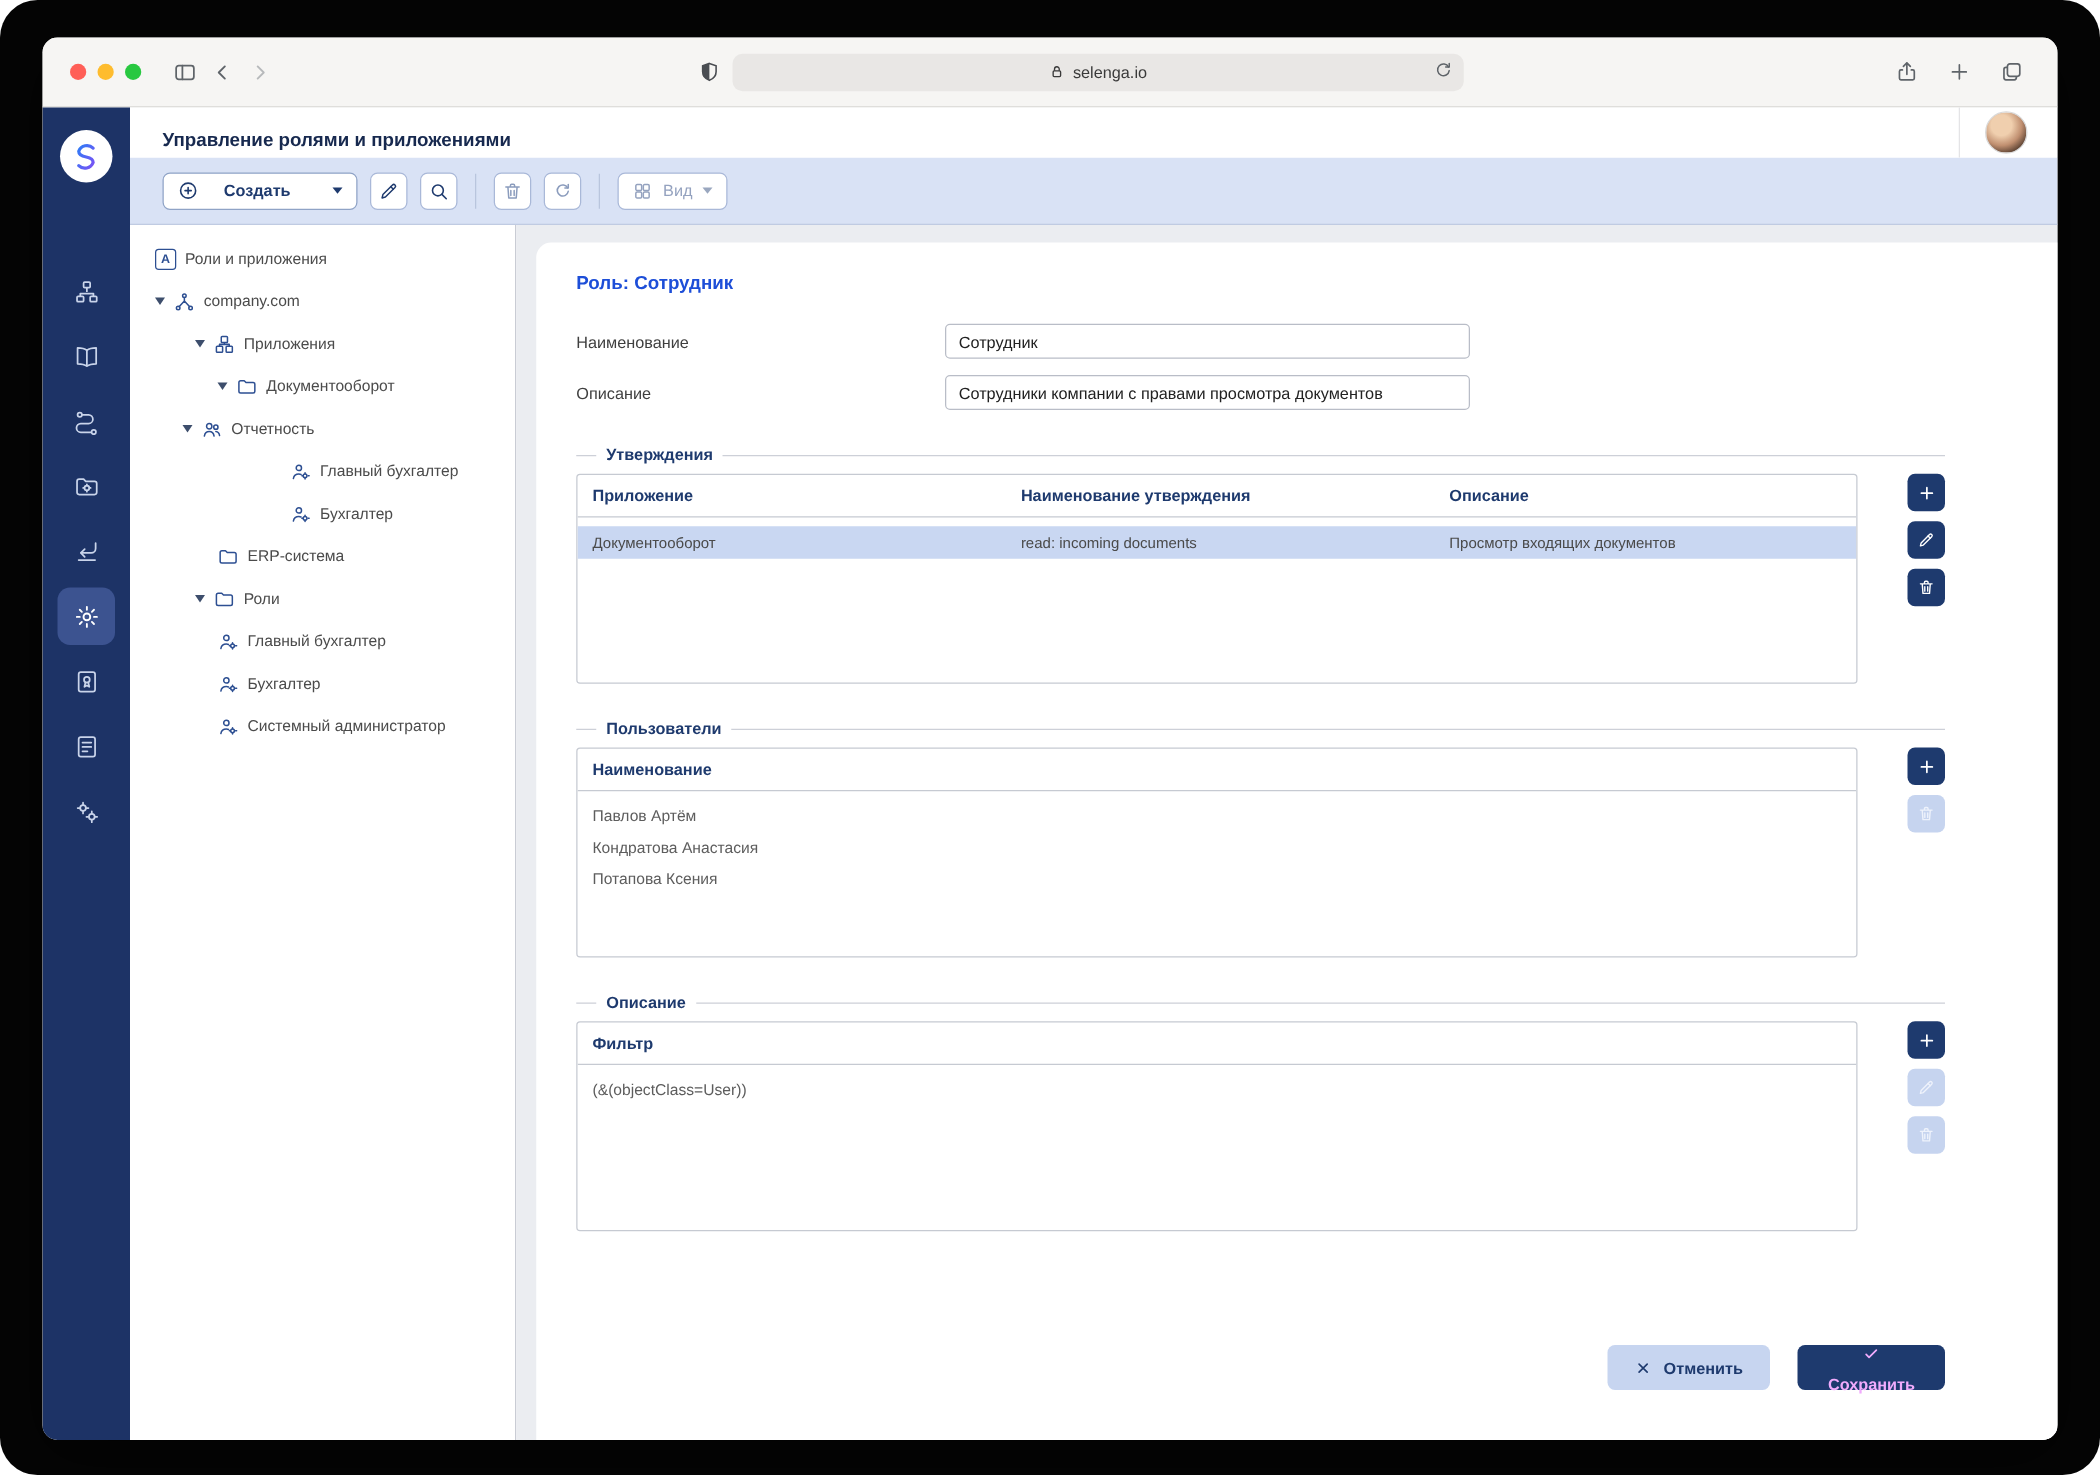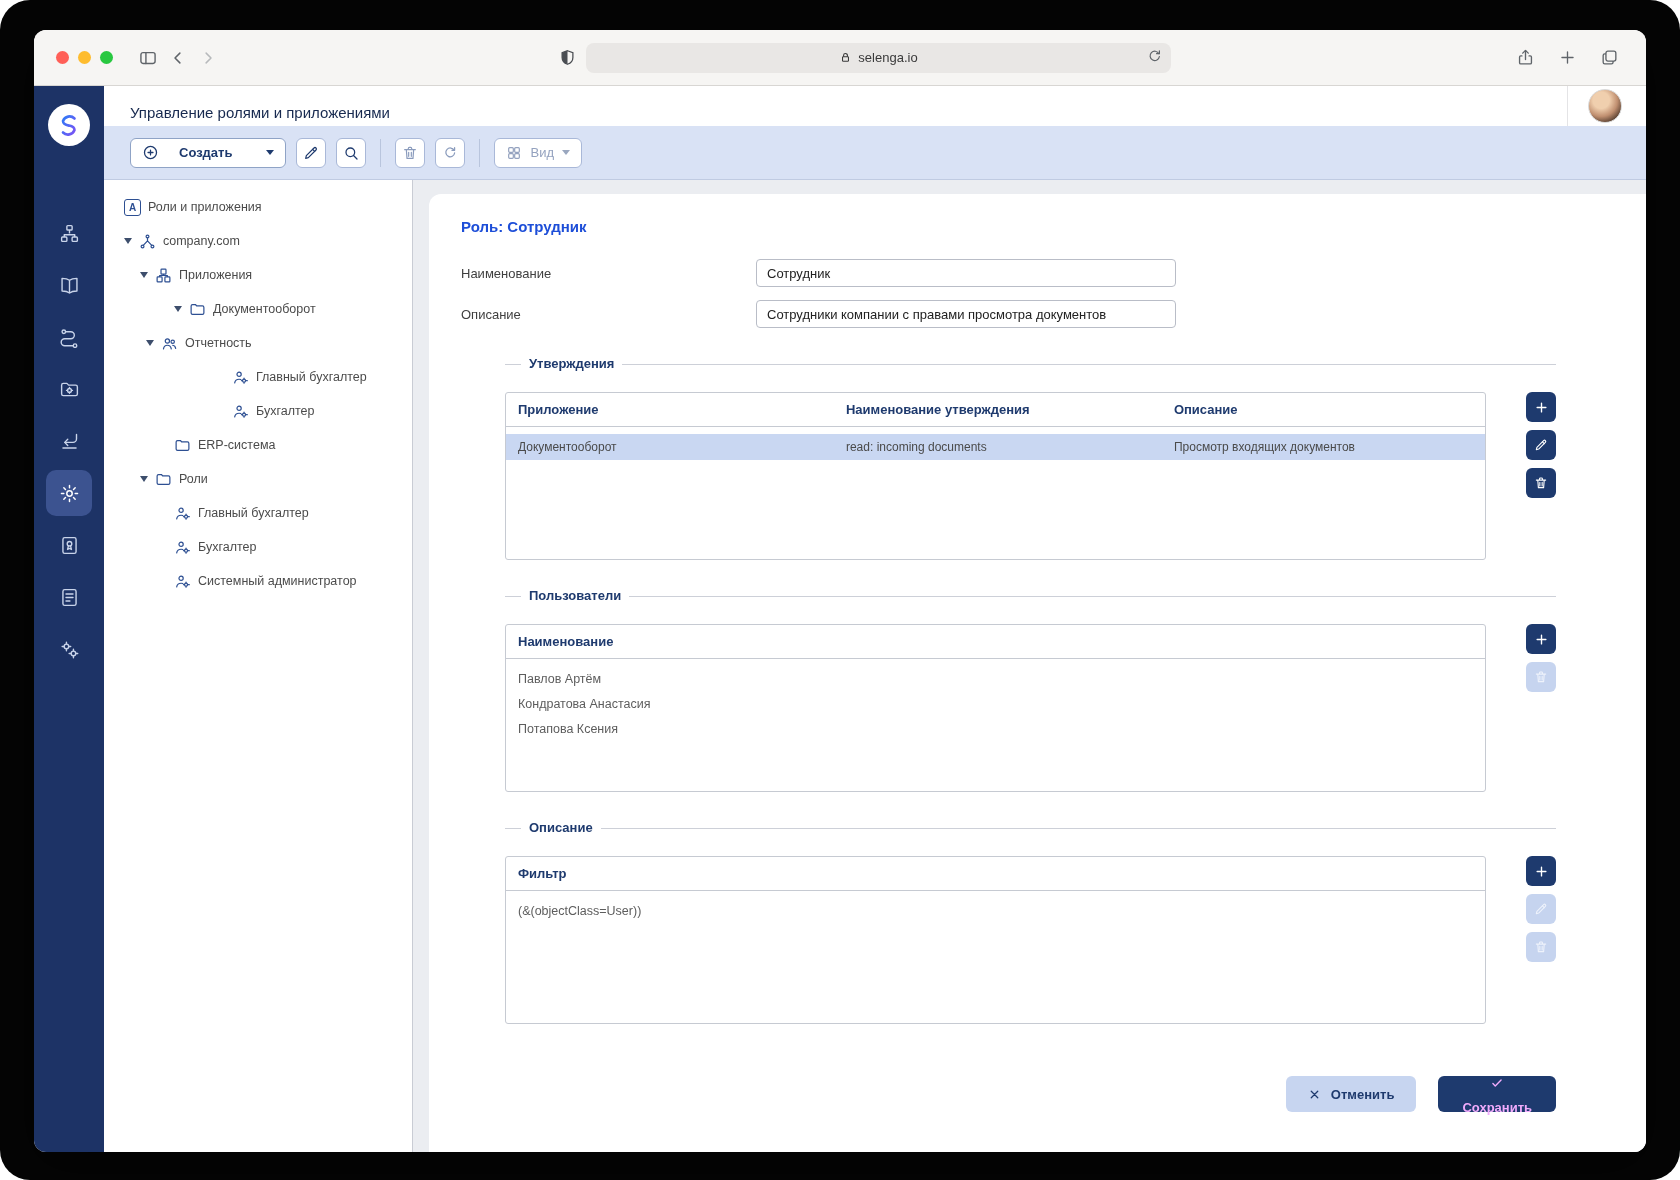--- a/index.html
+++ b/index.html
@@ -24,21 +24,21 @@
   
   .app { flex:1; display:flex; min-height:0; }
   .sidebar { width:70px; flex:none; background:#1d3366; display:flex; flex-direction:column; align-items:center; padding-top:18px; }
   .logo { width:42px; height:42px; border-radius:50%; background:#fff; display:flex; align-items:center; justify-content:center; flex:none; }
   .side-icons { margin-top:64px; display:flex; flex-direction:column; gap:6px; }
   .sitem { width:46px; height:46px; border-radius:10px; display:flex; align-items:center; justify-content:center; color:#c9d4ea; cursor:pointer; }
   .sitem.active { background:#3c5390; color:#fff; }
 
   .main-col { flex:1; display:flex; flex-direction:column; min-width:0; }
   .app-header { height:40px; flex:none; background:#fff; display:flex; align-items:center; padding-left:26px; position:relative; }
-  .app-title { font-size:15px; font-weight:400; color:#17294f;margin-top:13px; }
+  .app-title { font-size:15px; font-weight:700; color:#17294f;margin-top:13px; }
   .header-sep { position:absolute; right:78px; top:0; width:1px; height:100%; background:#e4e4e6; }
   .avatar { position:absolute; right:24px; top:3px; width:34px; height:34px; border-radius:50%; cursor:pointer;
             background: radial-gradient(circle at 38% 32%, #f0cfae 0 28%, #c08f70 55%, #5e4434 78%, #3a2a22 100%); border:1px solid #d9d9d9; }
 
   
   .toolbar { height:54px; flex:none; background:#d9e2f5; border-bottom:1px solid #c0cbe2; display:flex; align-items:center; padding-left:26px; gap:10px; }
   .btn-create { height:30px; background:#fff; border:1px solid #8fa3c6; border-radius:6px; display:flex; align-items:center;
                 padding:0 11px; gap:20px; color:#1e3a6e; font-size:13px; font-weight:600; cursor:pointer; }
   .caret { width:0; height:0; border-left:4.5px solid transparent; border-right:4.5px solid transparent; border-top:5.5px solid #1e3a6e; }
   .caret.gray { border-top-color:#9aa7bf; }
@@ -46,36 +46,36 @@
   .tb-btn { width:30px; height:30px; background:#fff; border:1px solid #a9b8d8; border-radius:6px; display:flex; align-items:center; justify-content:center; color:#1e3a6e; cursor:pointer; }
   .tb-btn.muted { color:#8b9cbd; }
   .tb-sep { width:1px; height:28px; background:#b9c5dd; margin:0 4px; }
   .btn-view { height:30px; background:#fff; border:1px solid #a9b8d8; border-radius:6px; display:flex; align-items:center;
               padding:0 11px; gap:8px; color:#94a2bf; font-size:13px; cursor:default; }
 
   
   .body-row { flex:1; display:flex; min-height:0; }
   .tree-panel { width:309px; flex:none; background:#fff; border-right:1px solid #c9ccd4; padding-top:10px; overflow:hidden; }
   .trow { display:flex; align-items:center; height:34px; gap:7px; font-size:12.5px; color:#4b4b4b; cursor:pointer; white-space:nowrap; }
-  .lvl0 { padding-left:20px; } .lvl1 { padding-left:36px; } .lvl2 { padding-left:70px; } .lvl3 { padding-left:42px; } .lvl4 { padding-left:128px; }
+  .lvl0 { padding-left:20px; } .lvl1 { padding-left:52px; } .lvl2 { padding-left:70px; } .lvl3 { padding-left:42px; } .lvl4 { padding-left:128px; }
   .exp { width:0; height:0; border-left:4.5px solid transparent; border-right:4.5px solid transparent; border-top:6px solid #3d4e6c; flex:none; }
   .ticon { color:#2d4f92; display:flex; align-items:center; flex:none; }
   .tree-badge { width:17px; height:17px; border:1.6px solid #2d4f92; border-radius:3px; display:flex; align-items:center; justify-content:center;
                 font-size:10px; font-weight:700; color:#2d4f92; }
 
   .content-wrap { flex:1; background:#ebedf1; padding:14px 0 0 16px; min-width:0; display:flex; }
   .content-panel { flex:1; background:#fff; border-top-left-radius:12px; padding:18px 90px 40px 32px; display:flex; flex-direction:column; min-width:0; }
   .role-title { font-size:15px; font-weight:700; color:#1d4ed8; margin-top:6px; }
   .fields { margin-top:24px; display:flex; flex-direction:column; gap:13px; }
   .frow { display:flex; align-items:center; }
   .flabel { width:295px; font-size:13px; color:#3f3f3f; }
   .finput { width:420px; height:28px; border:1px solid #b9bdc7; border-radius:4px; padding:0 10px; font-size:13px; color:#222;
             font-family:"Liberation Sans", sans-serif; background:#fff; }
 
-  .section { margin-top:36px; border-top:1px solid #cdd0d8; position:relative; padding-top:27px;margin-left:44px; }
+  .section { margin-top:36px; border-top:1px solid #cdd0d8; position:relative; padding-top:14px; }
   .legend { position:absolute; top:-9px; left:16px; background:#fff; padding:0 8px; font-size:13px; font-weight:700; color:#1e3a6e; }
   .section-body { display:flex; gap:40px; }
   .dtable { flex:1; border:1px solid #c6cad2; border-radius:3px; height:168px; background:#fff; display:flex; flex-direction:column; overflow:hidden; }
   .thead { display:flex; align-items:center; height:34px; border-bottom:1px solid #c6cad2; font-size:13px; font-weight:700; color:#1e3a6e; flex:none; }
   .cell { padding-left:12px; overflow:hidden; text-overflow:ellipsis; white-space:nowrap; }
   .c1 { width:33.5%; } .c2 { width:33.5%; } .c3 { flex:1; }
   .tbody { padding-top:7px; }
   .drow { display:flex; align-items:center; height:26px; font-size:12px; color:#4a4a4a; cursor:pointer; }
   .drow.selected { background:#c9d7f2; }
   .urow { height:25px; font-size:12.5px; color:#5d5d5d; }

